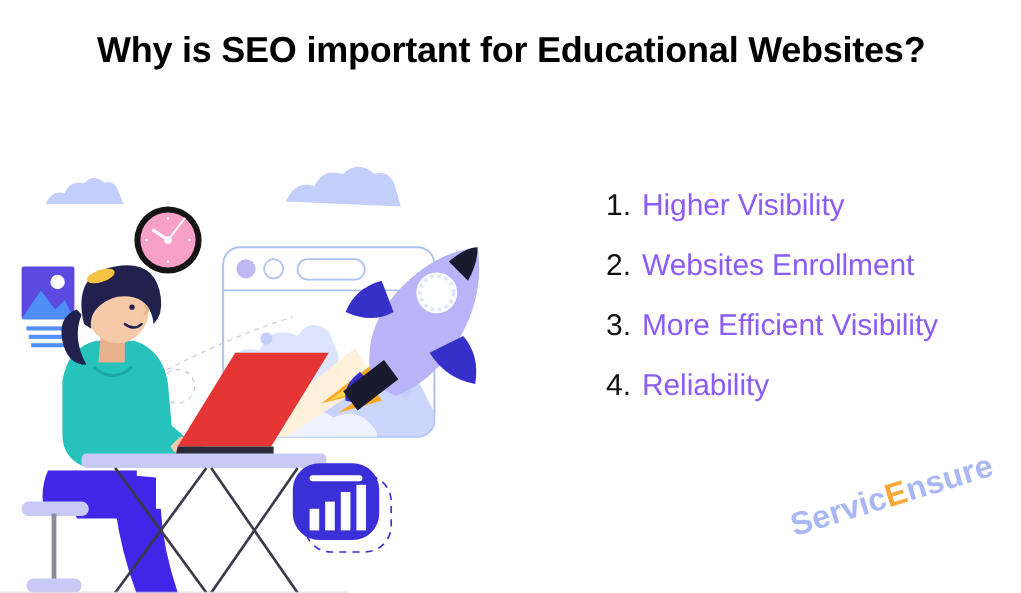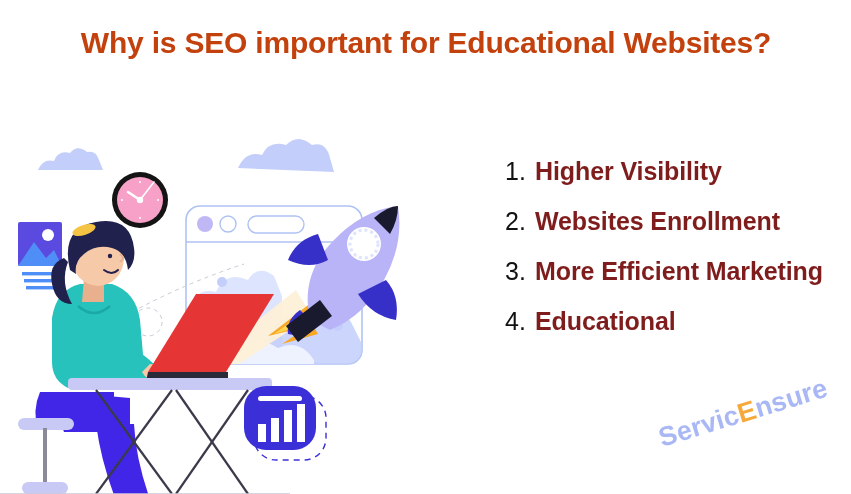--- a/index.html
+++ b/index.html
@@ -22,21 +22,21 @@
   
   #heading {
     position: absolute;
     left: 70px;
     top: 22px;
     width: 712px;
     text-align: center;
     font-size: 30px;
     line-height: 41px;
     font-weight: bold;
-    color: #c2410c;
+    color: #000000;
     letter-spacing: -0.2px;
   }
 
   
   #benefits {
     position: absolute;
     left: 505px;
     top: 155px;
     width: 330px;
   }
@@ -51,22 +51,22 @@
     font-size: 25px;
     line-height: 32px;
     font-weight: normal;
     color: #111111;
     text-align: left;
   }
   .benefit-label {
     flex: 1 1 auto;
     font-size: 25px;
     line-height: 32px;
-    font-weight: bold;
-    color: #7f1d1d;
+    font-weight: normal;
+    color: #8b5cf6;
     letter-spacing: -0.1px;
   }
 
   
   #watermark {
     position: absolute;
     left: 655px;
     top: 424px;
     transform: rotate(-17deg);
     transform-origin: left top;
@@ -258,26 +258,26 @@
       <span class="benefit-label">Higher Visibility</span>
     </div>
 
     <div class="benefit-row">
       <span class="benefit-num">2.</span>
       <span class="benefit-label">Websites Enrollment</span>
     </div>
 
     <div class="benefit-row">
       <span class="benefit-num">3.</span>
-      <span class="benefit-label">More Efficient Marketing</span>
+      <span class="benefit-label">More Efficient Visibility</span>
     </div>
 
     <div class="benefit-row">
       <span class="benefit-num">4.</span>
-      <span class="benefit-label">Educational</span>
+      <span class="benefit-label">Reliability</span>
     </div>
 
   </div>
 
   <div id="watermark">
     <span class="wm-a">Servic</span><span class="wm-b">E</span><span class="wm-c">nsure</span>
   </div>
 
 </div>
 

